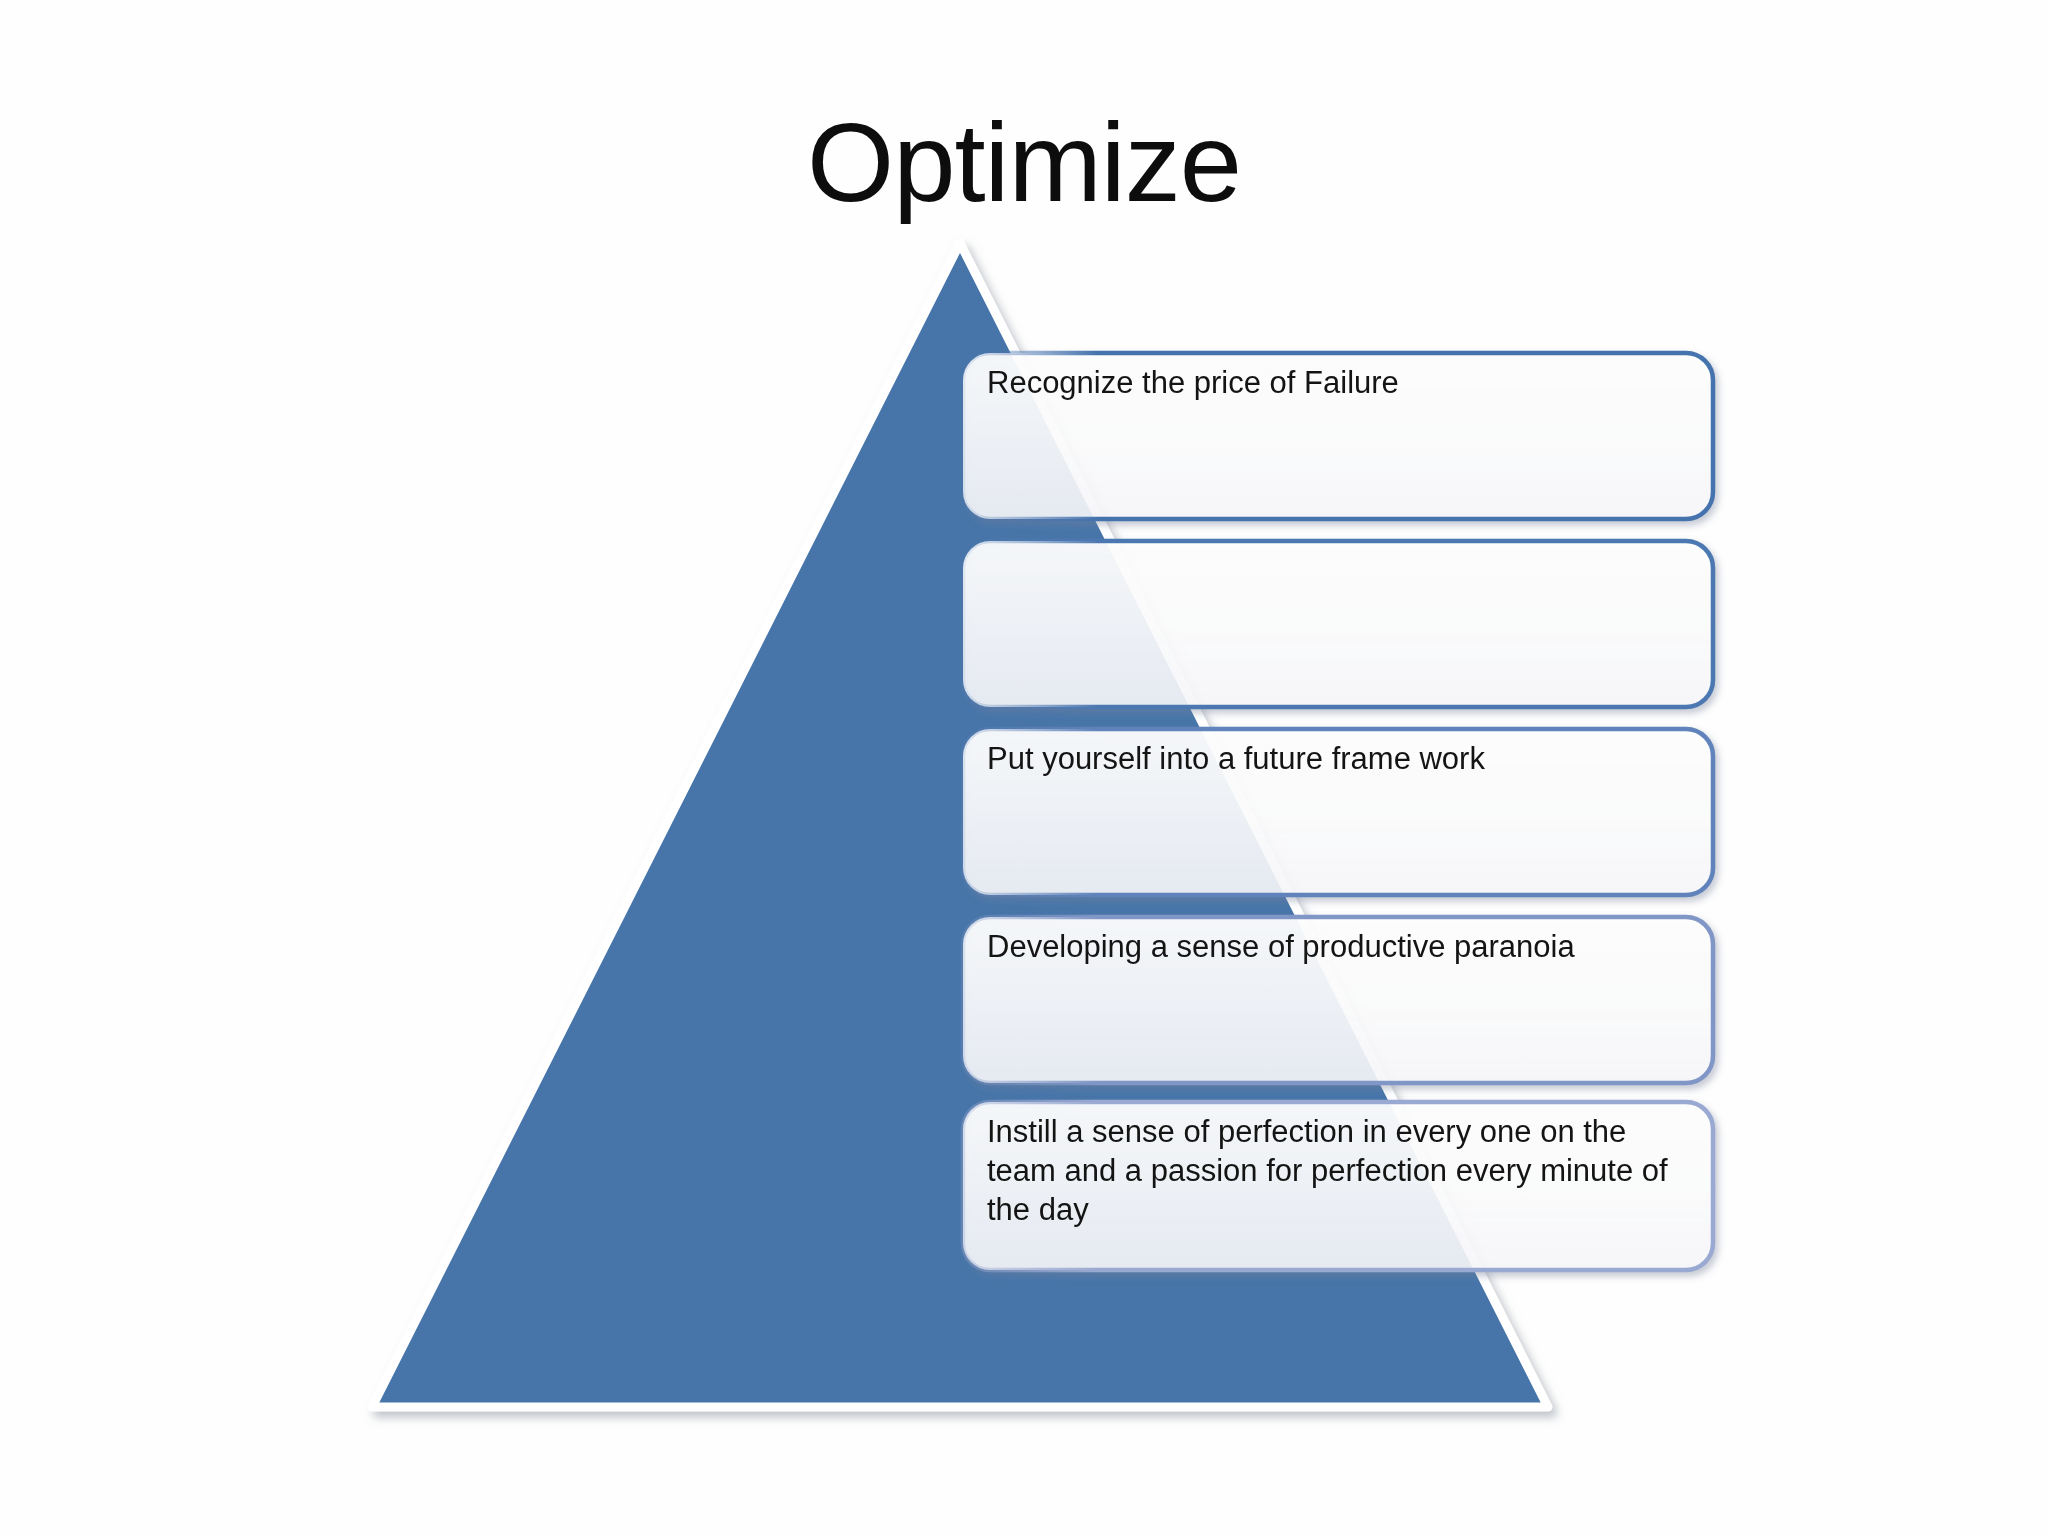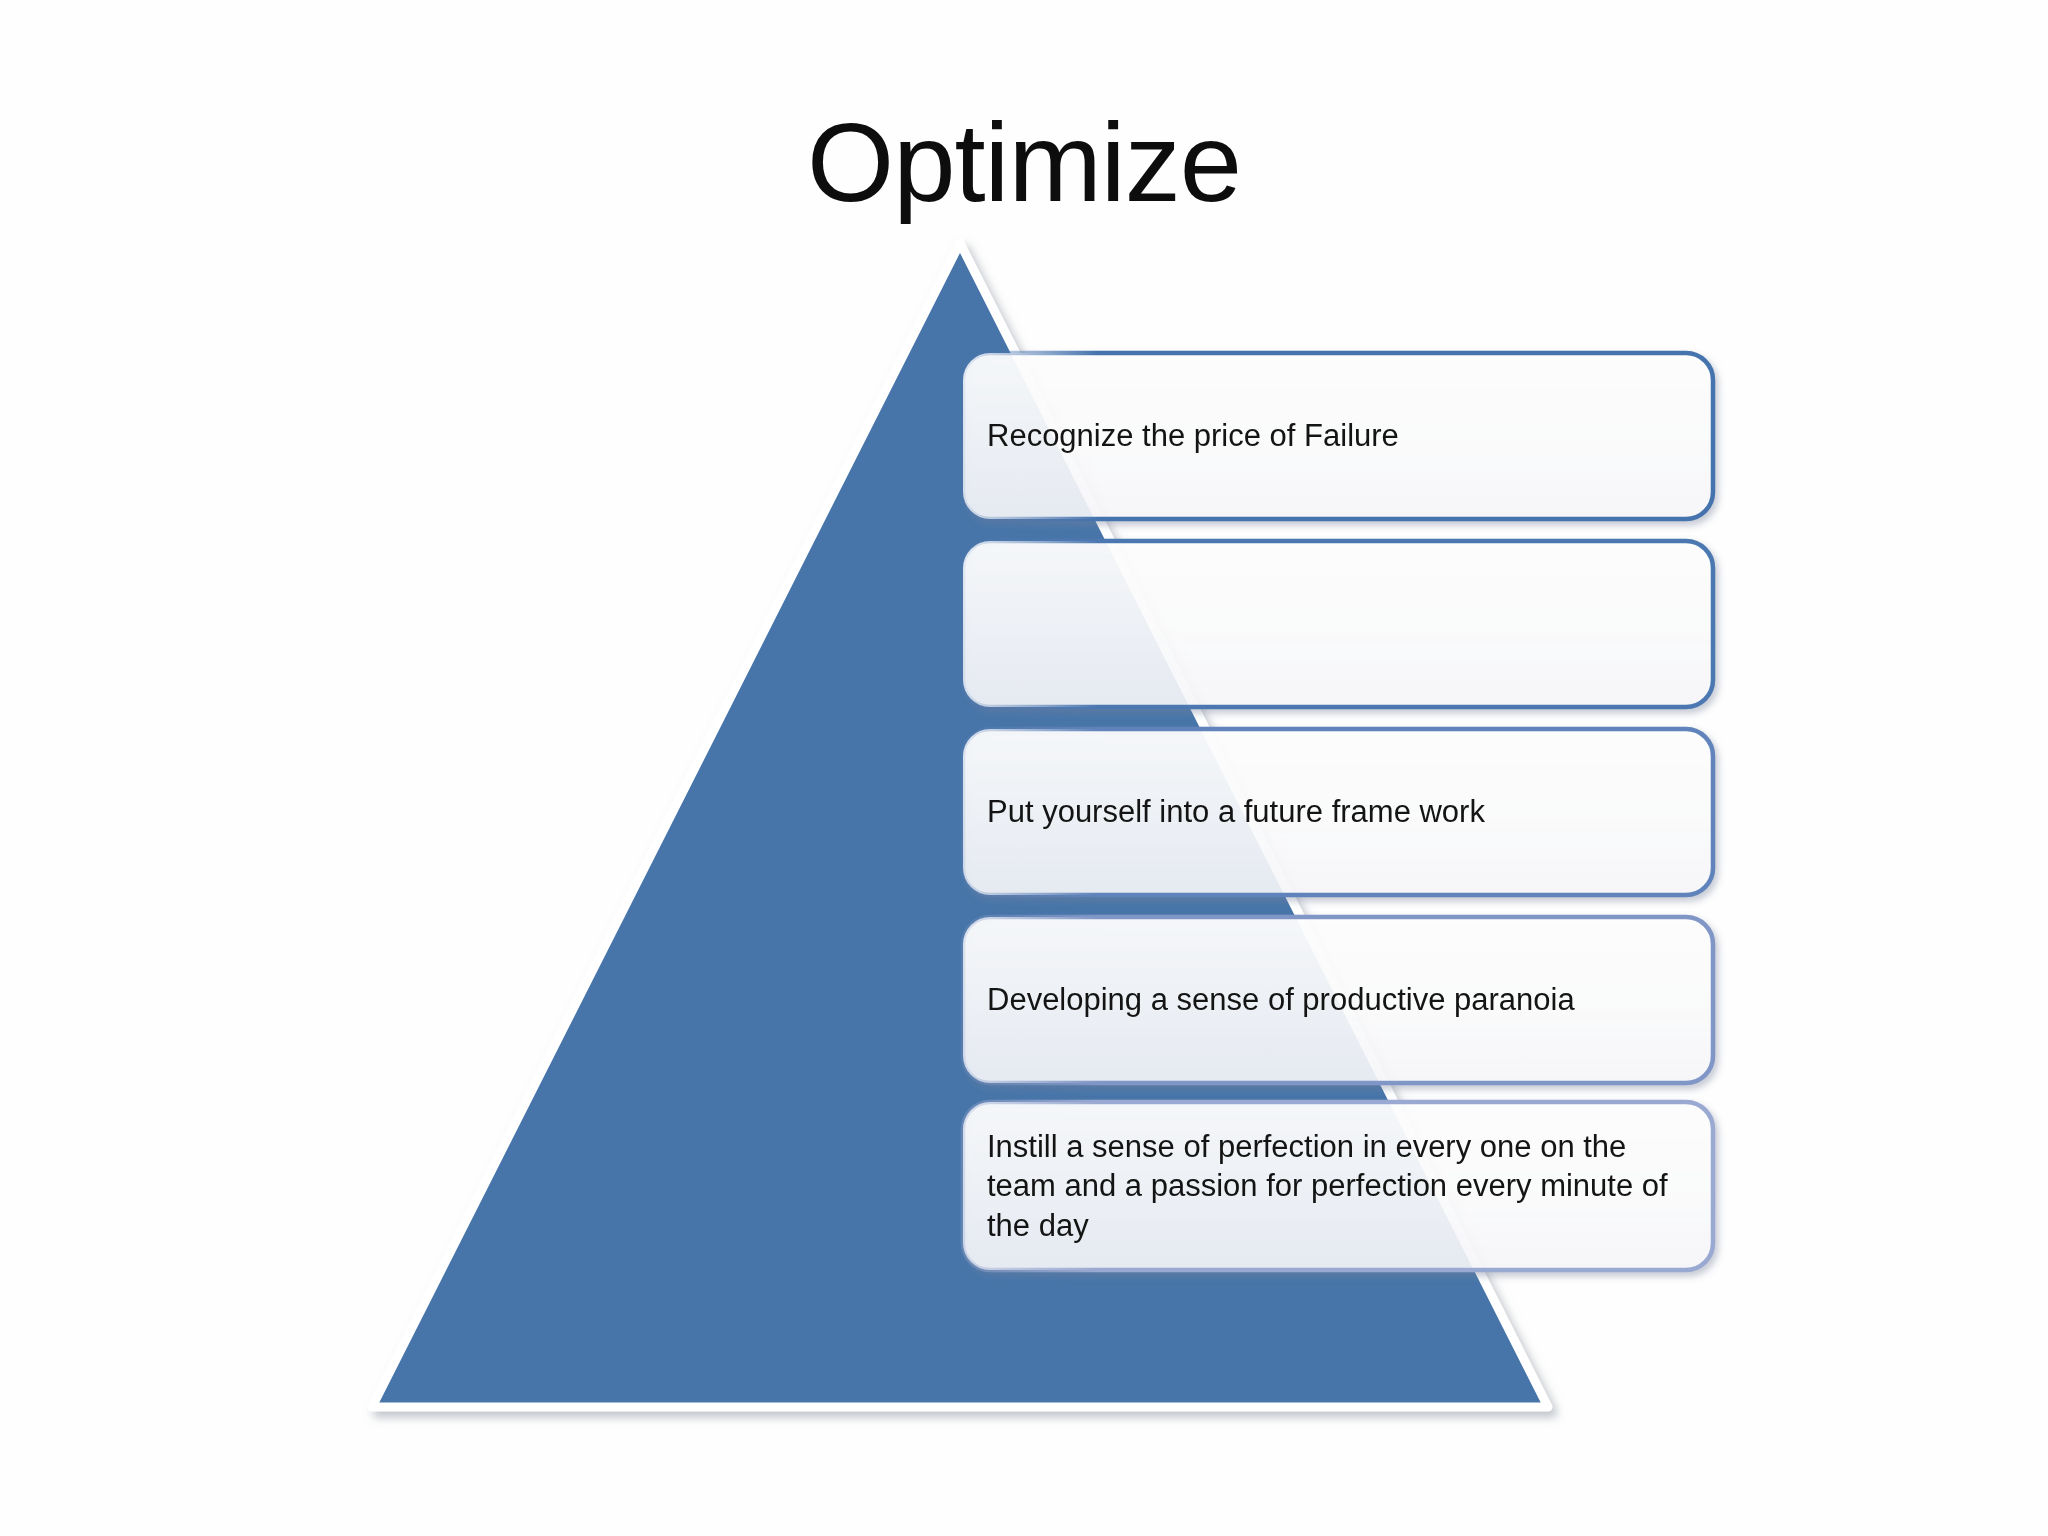--- a/index.html
+++ b/index.html
@@ -32,21 +32,20 @@
   .diagram-svg {
     position: absolute;
     top: 0;
     left: 0;
   }
   .item-label {
     position: absolute;
     left: 963px;
     width: 750px;
     display: flex;
-    align-items: center;
     box-sizing: border-box;
     padding: 10px 40px 10px 24px;
     font-size: 31px;
     line-height: 1.26;
     color: #141414;
   }
 </style>
 </head>
 <body>
 

